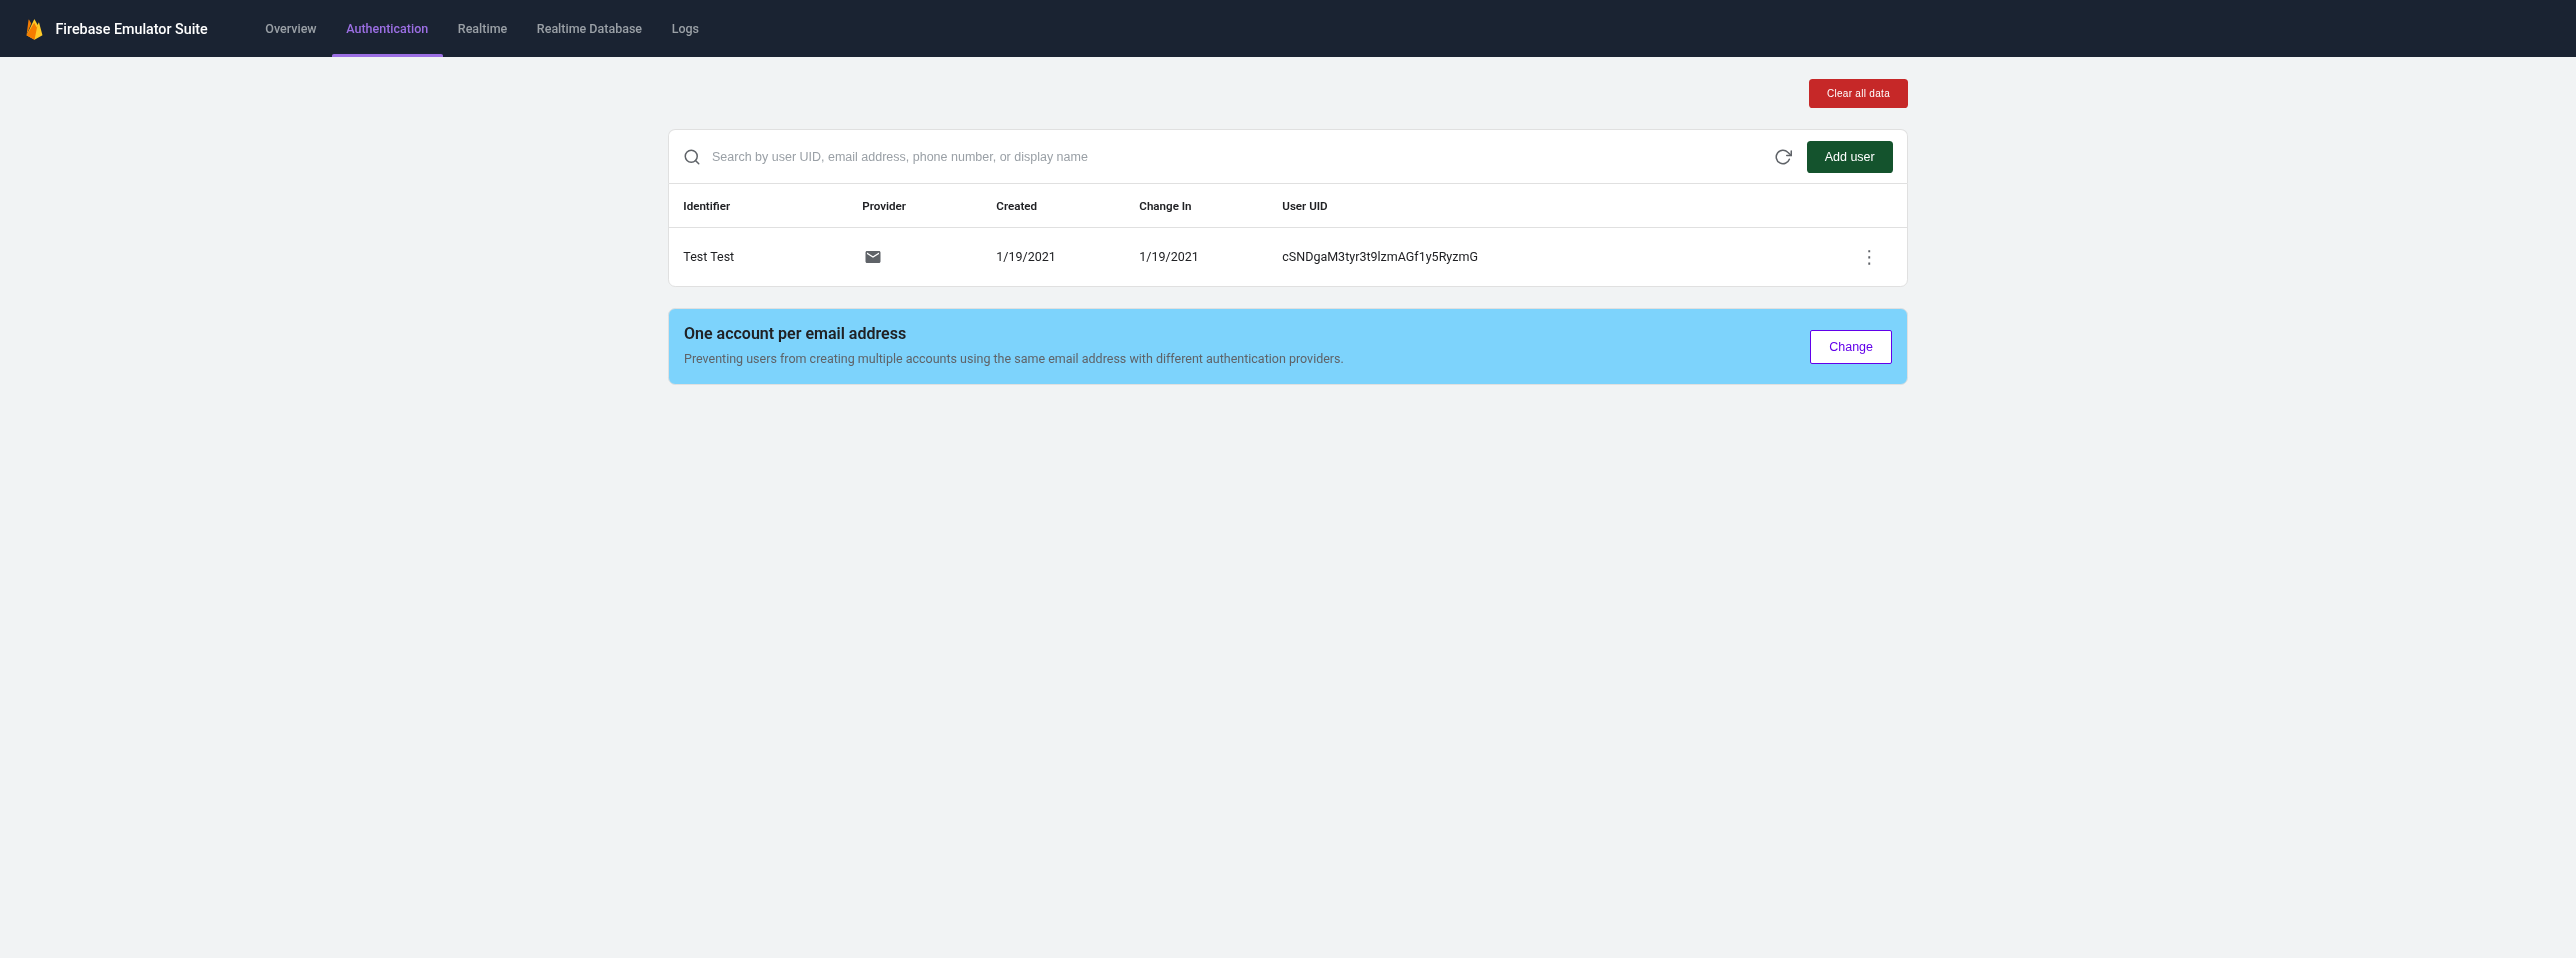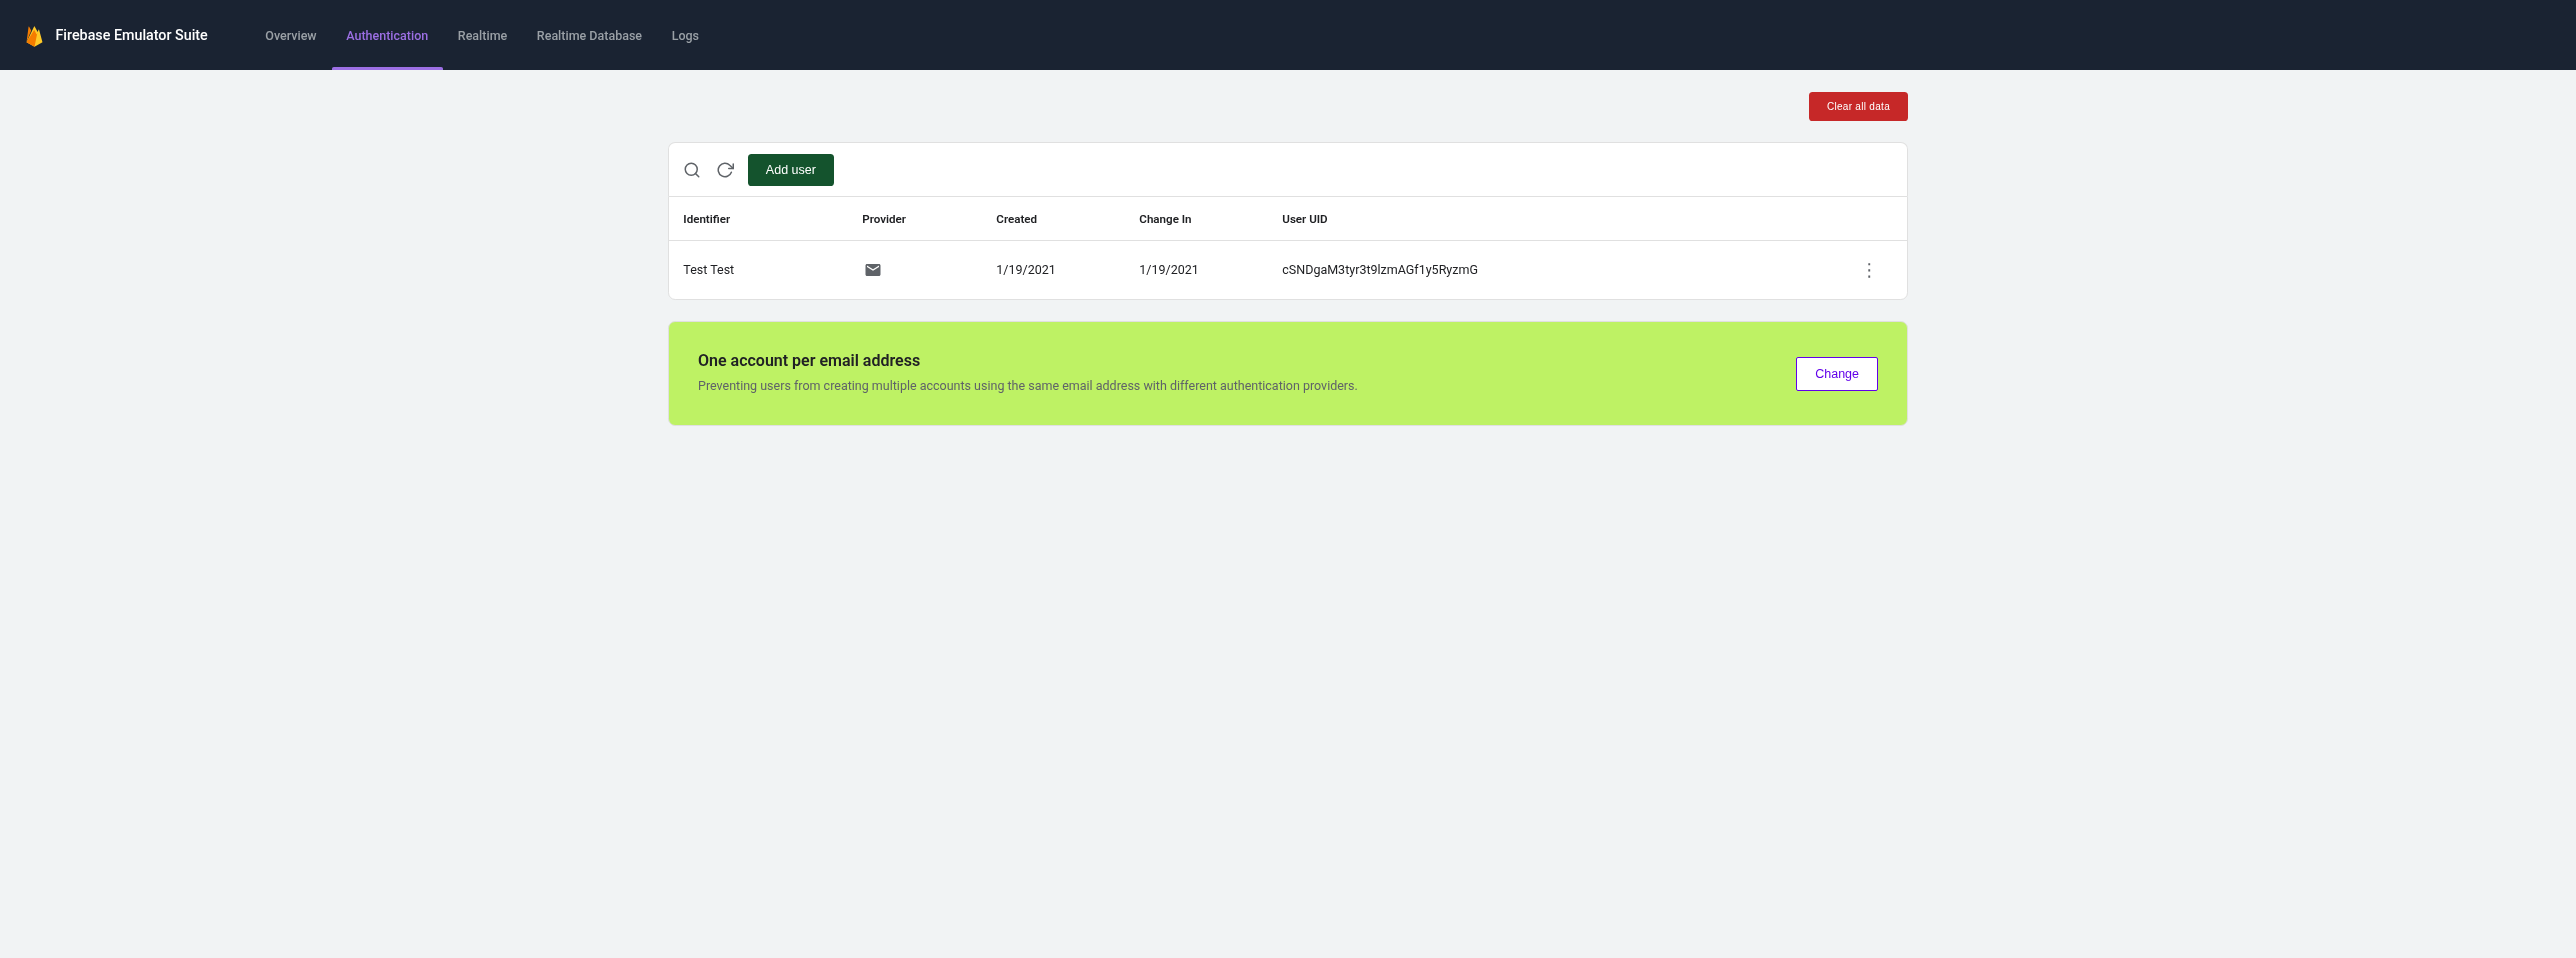--- a/index.html
+++ b/index.html
@@ -14,21 +14,21 @@
       min-height: 100vh;
       font-size: 12.5px;
     }
 
     
     .header {
       background: #1a2332;
       display: flex;
       align-items: center;
       padding: 0 21.5px;
-      height: 70px;
+      height: 57px;
       gap: 29px;
     }
 
     .logo-area {
       display: flex;
       align-items: center;
       gap: 9px;
       margin-right: 14.3px;
     }
 
@@ -221,24 +221,24 @@
       color: #5f6368;
       font-size: 18px;
       display: flex;
       align-items: center;
       justify-content: center;
       padding: 3.6px;
     }
 
     
     .settings-card {
-      background: #bef264;
+      background: #7dd3fc;
       border-radius: 7.2px;
       border: 0.9px solid #e0e0e0;
-      padding: 29px;
+      padding: 15px;
       display: flex;
       align-items: center;
       justify-content: space-between;
       gap: 21.5px;
     }
 
     .settings-card-content {
       flex: 1;
     }
 
@@ -303,20 +303,21 @@
     <button class="btn-clear">Clear all data</button>
   </div>
 
   <div class="search-bar-container">
     <span class="search-icon-wrap">
       <svg width="18" height="18" viewBox="0 0 24 24" fill="none" stroke="#5f6368" stroke-width="2" stroke-linecap="round" stroke-linejoin="round">
         <circle cx="11" cy="11" r="8"></circle>
         <line x1="21" y1="21" x2="16.65" y2="16.65"></line>
       </svg>
     </span>
+    <input class="search-input" type="text" placeholder="Search by user UID, email address, phone number, or display name" style="">
     <div class="search-actions">
       <button class="refresh-btn" title="Refresh">
         <svg width="18" height="18" viewBox="0 0 24 24" fill="none" stroke="#5f6368" stroke-width="2" stroke-linecap="round" stroke-linejoin="round">
           <polyline points="23 4 23 10 17 10"></polyline>
           <path d="M20.49 15a9 9 0 1 1-2.12-9.36L23 10"></path>
         </svg>
       </button>
       <button class="btn-add-user">Add user</button>
     </div>
   </div>

